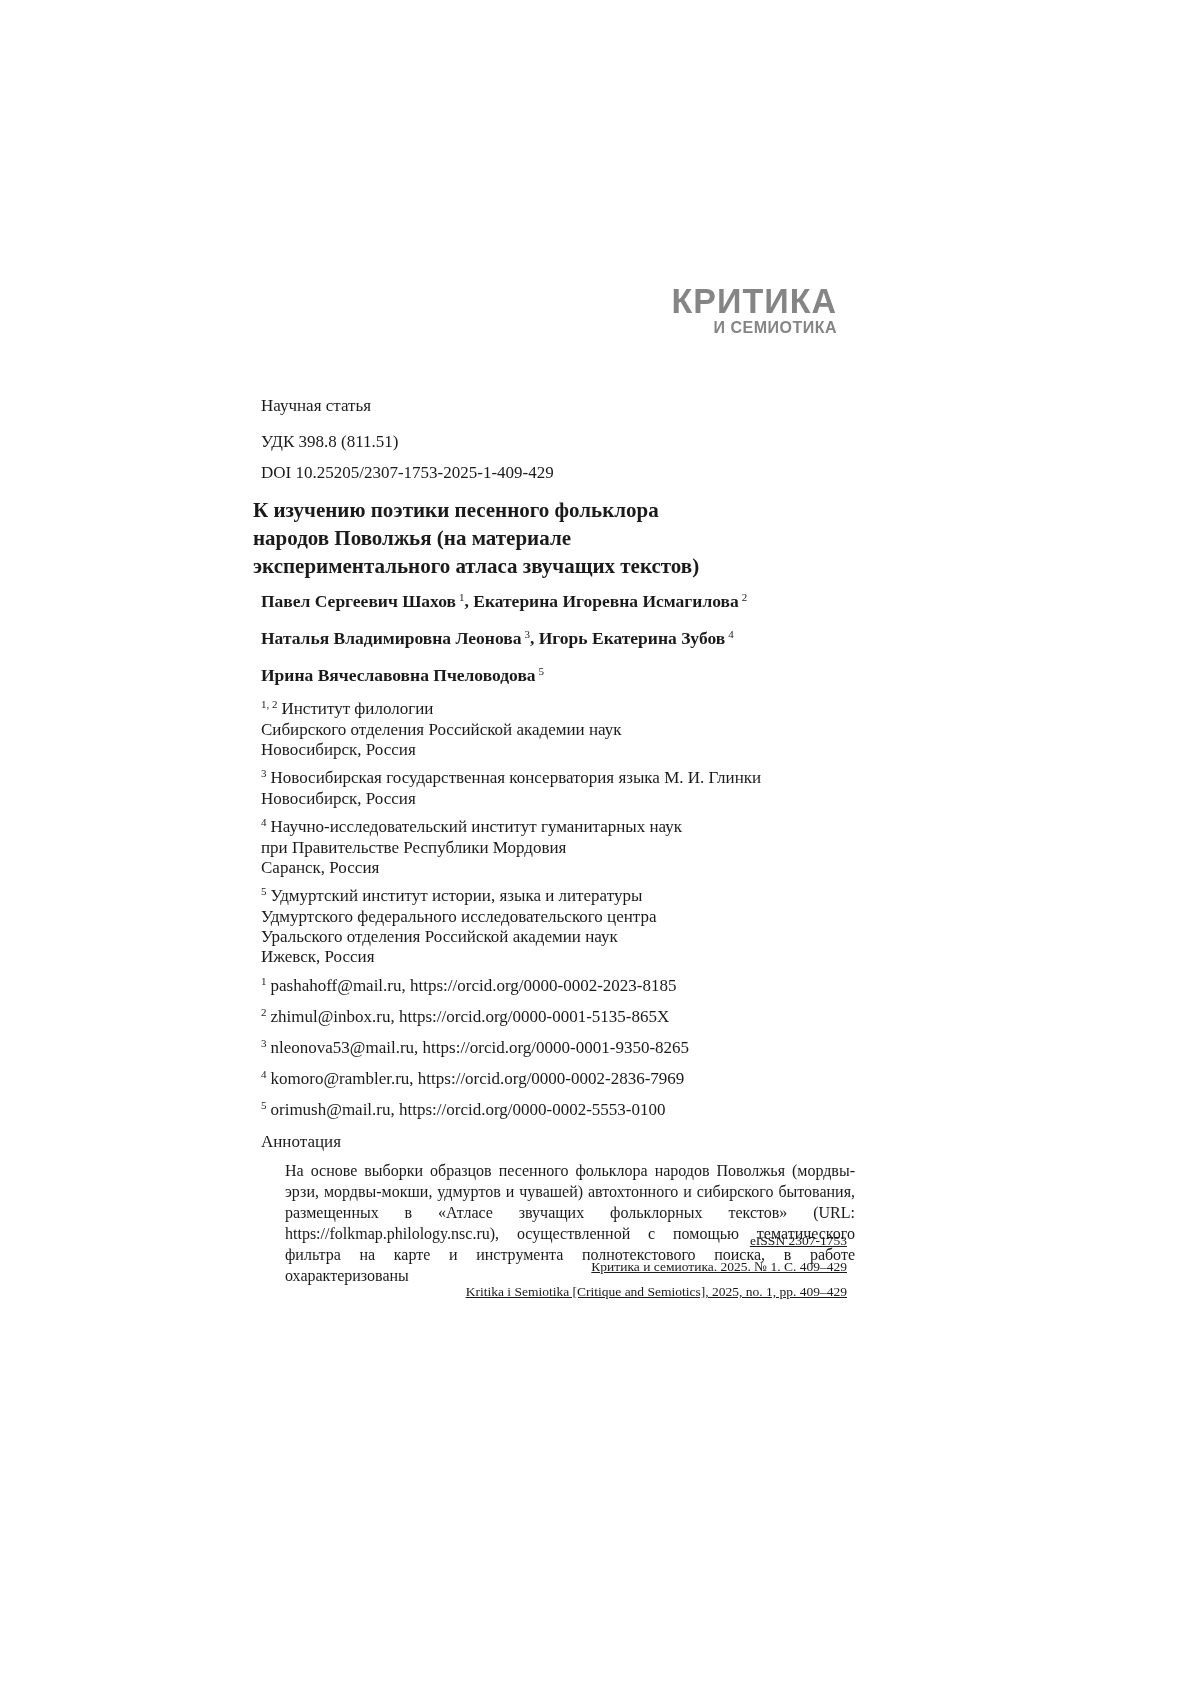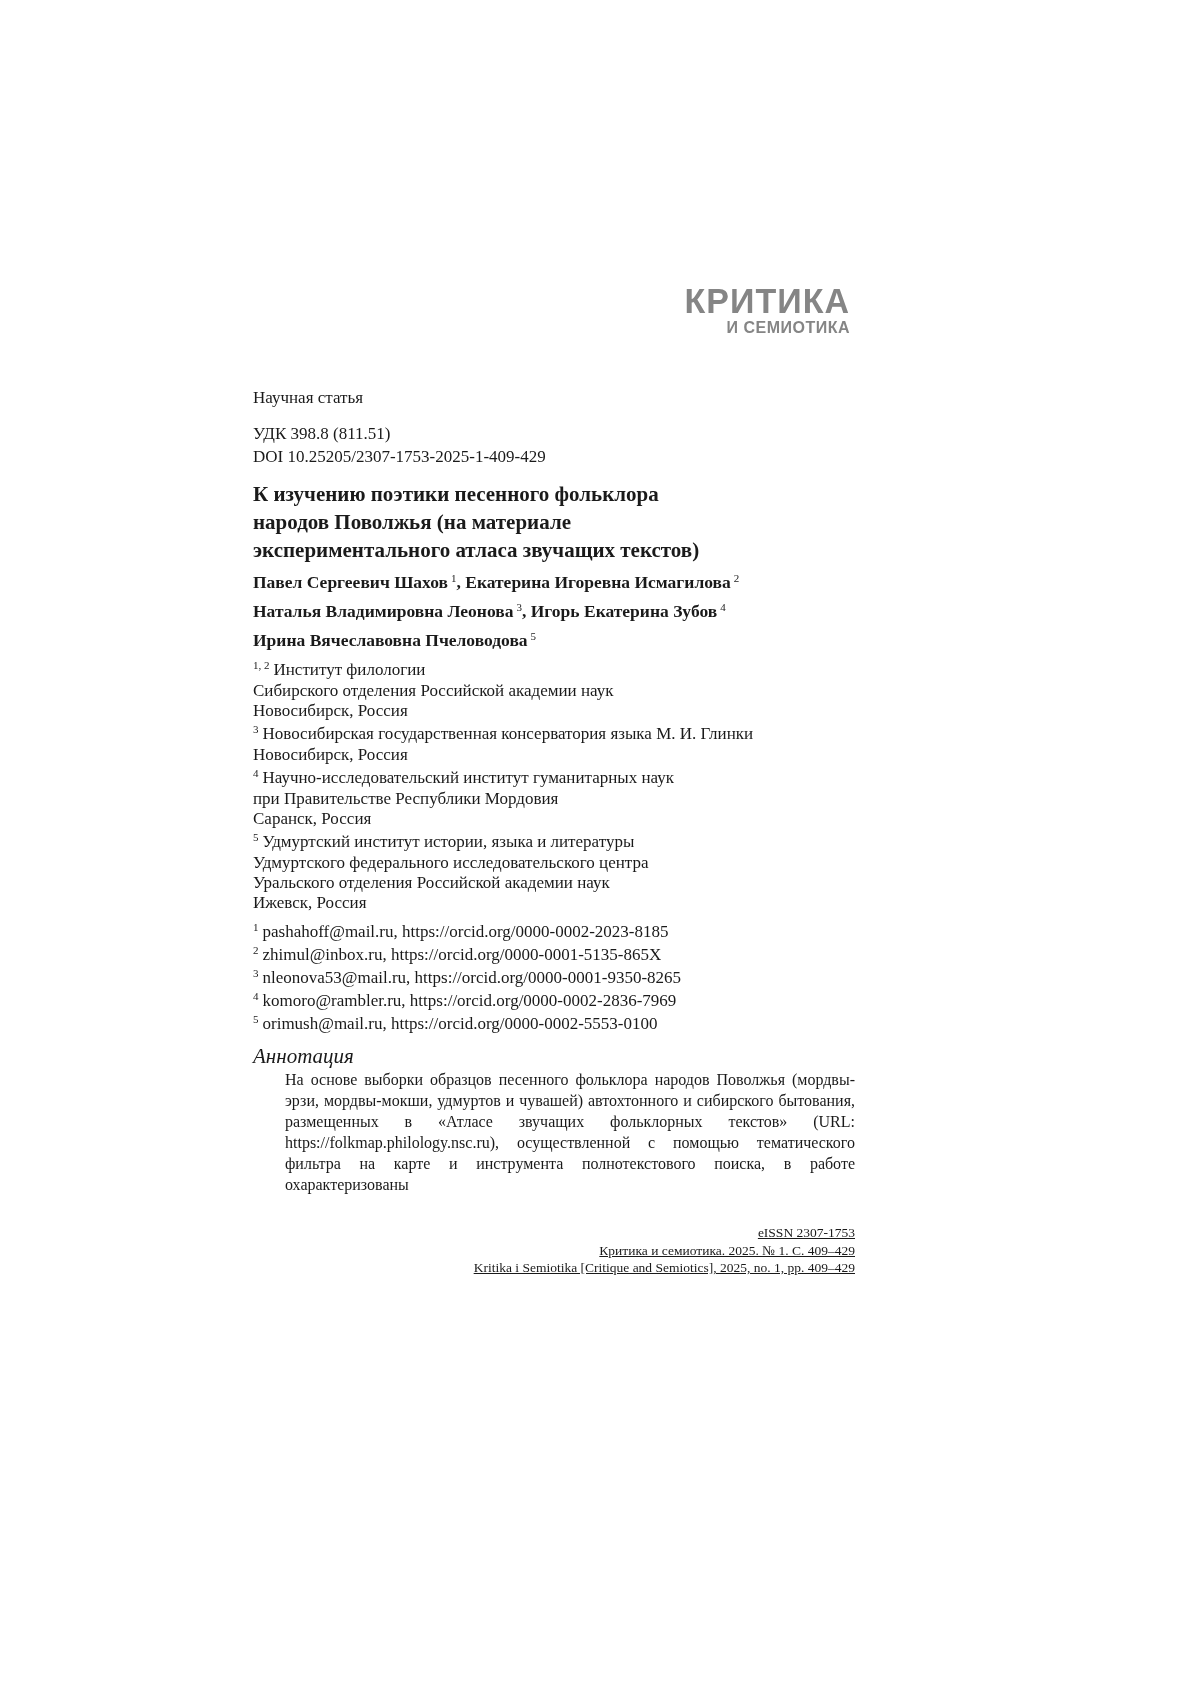--- a/index.html
+++ b/index.html
@@ -7,27 +7,27 @@
   .page {
     position: relative;
     width: 1200px;
     height: 1697px;
     margin: 0 auto;
     background: #ffffff;
     font-family: "Liberation Serif", serif;
     color: #1a1a1a;
     overflow: hidden;
   }
-  p { margin: 0; }
+  p { margin: 8px; }
 
   
   .logo {
     position: absolute;
     top: 283px;
-    right: 350px;
+    right: 363px;
     text-align: right;
     font-family: "Liberation Sans", sans-serif;
     font-weight: bold;
     color: #858585;
     line-height: 1;
   }
   .logo-line1 {
     font-size: 34px;
     letter-spacing: 1px;
     transform: scaleY(1.05);
@@ -76,21 +76,21 @@
   .aff { font-size: 17px; line-height: 20px; margin-bottom: 3px; }
   .aff .sup { margin-left: 0; margin-right: 4px; }
   .aff-first { display: inline; }
   .aff-rest { display: block; }
 
   .contacts { margin-top: 8px; }
   .contact { font-size: 17px; line-height: 22px; }
   .contact .sup { margin-left: 0; margin-right: 4px; }
 
   .abstract { margin-top: 10px; }
-  .abstract-label { font-size: 21px; font-style: italic; line-height: 20px; }
+  .abstract-label { font-size: 17px; line-height: 20px; }
   .abstract-body {
     margin-top: 3px;
     margin-left: 32px;
     width: 570px;
     font-size: 16px;
     line-height: 21px;
     text-align: justify;
   }
 
   .copyright { margin-top: 26px; font-size: 17px; line-height: 24px; }

